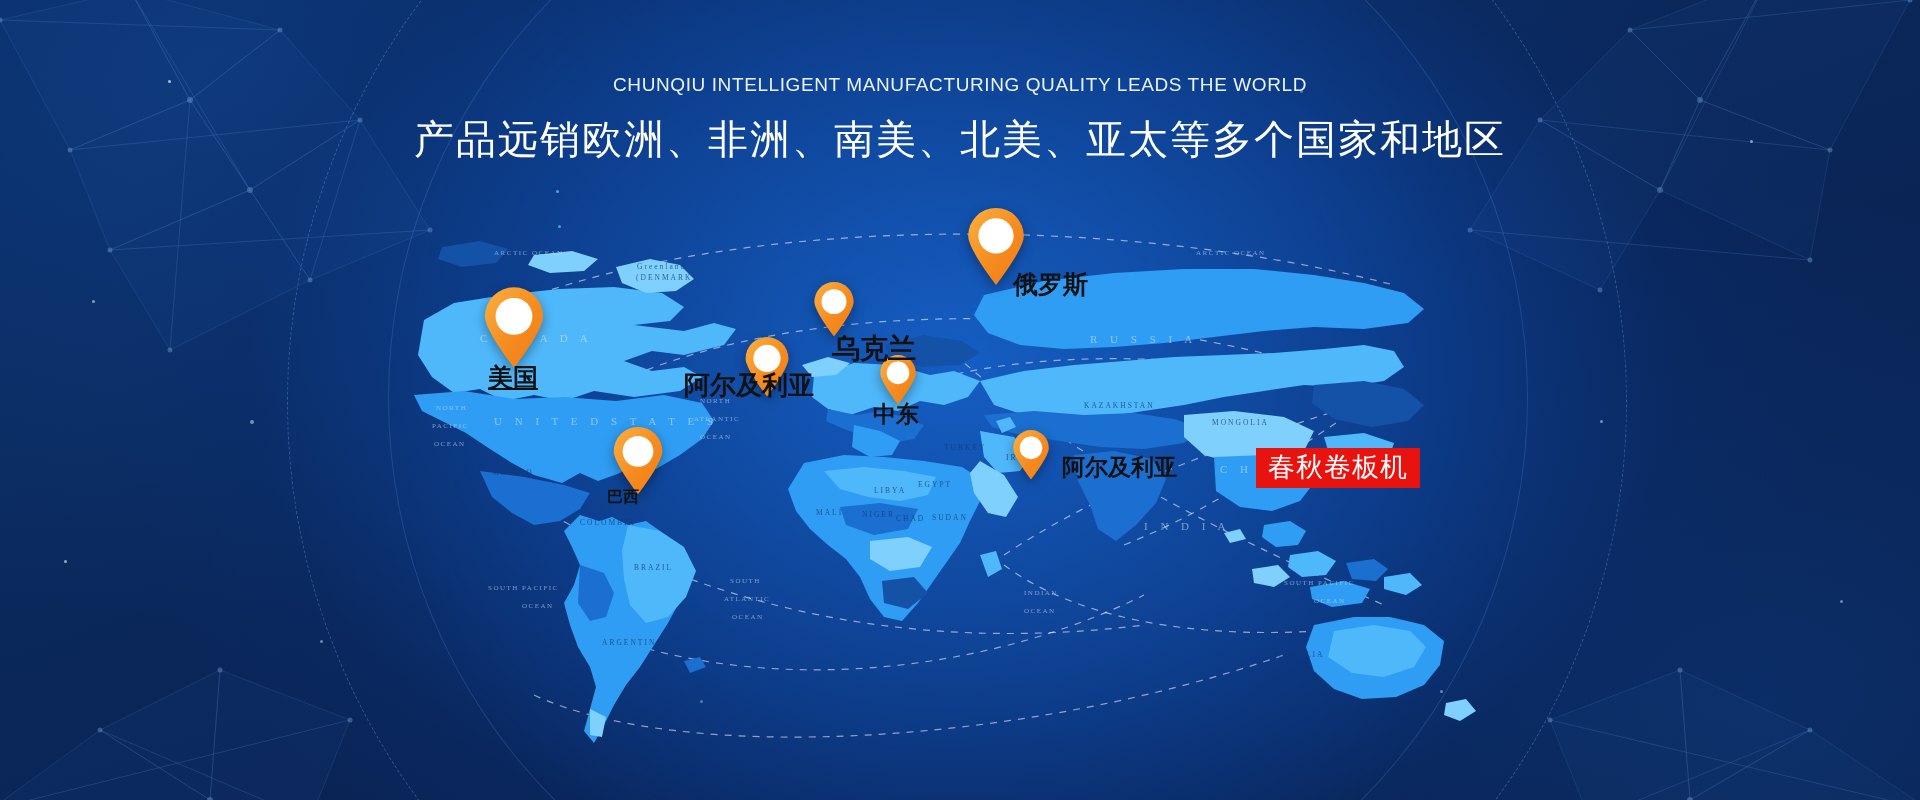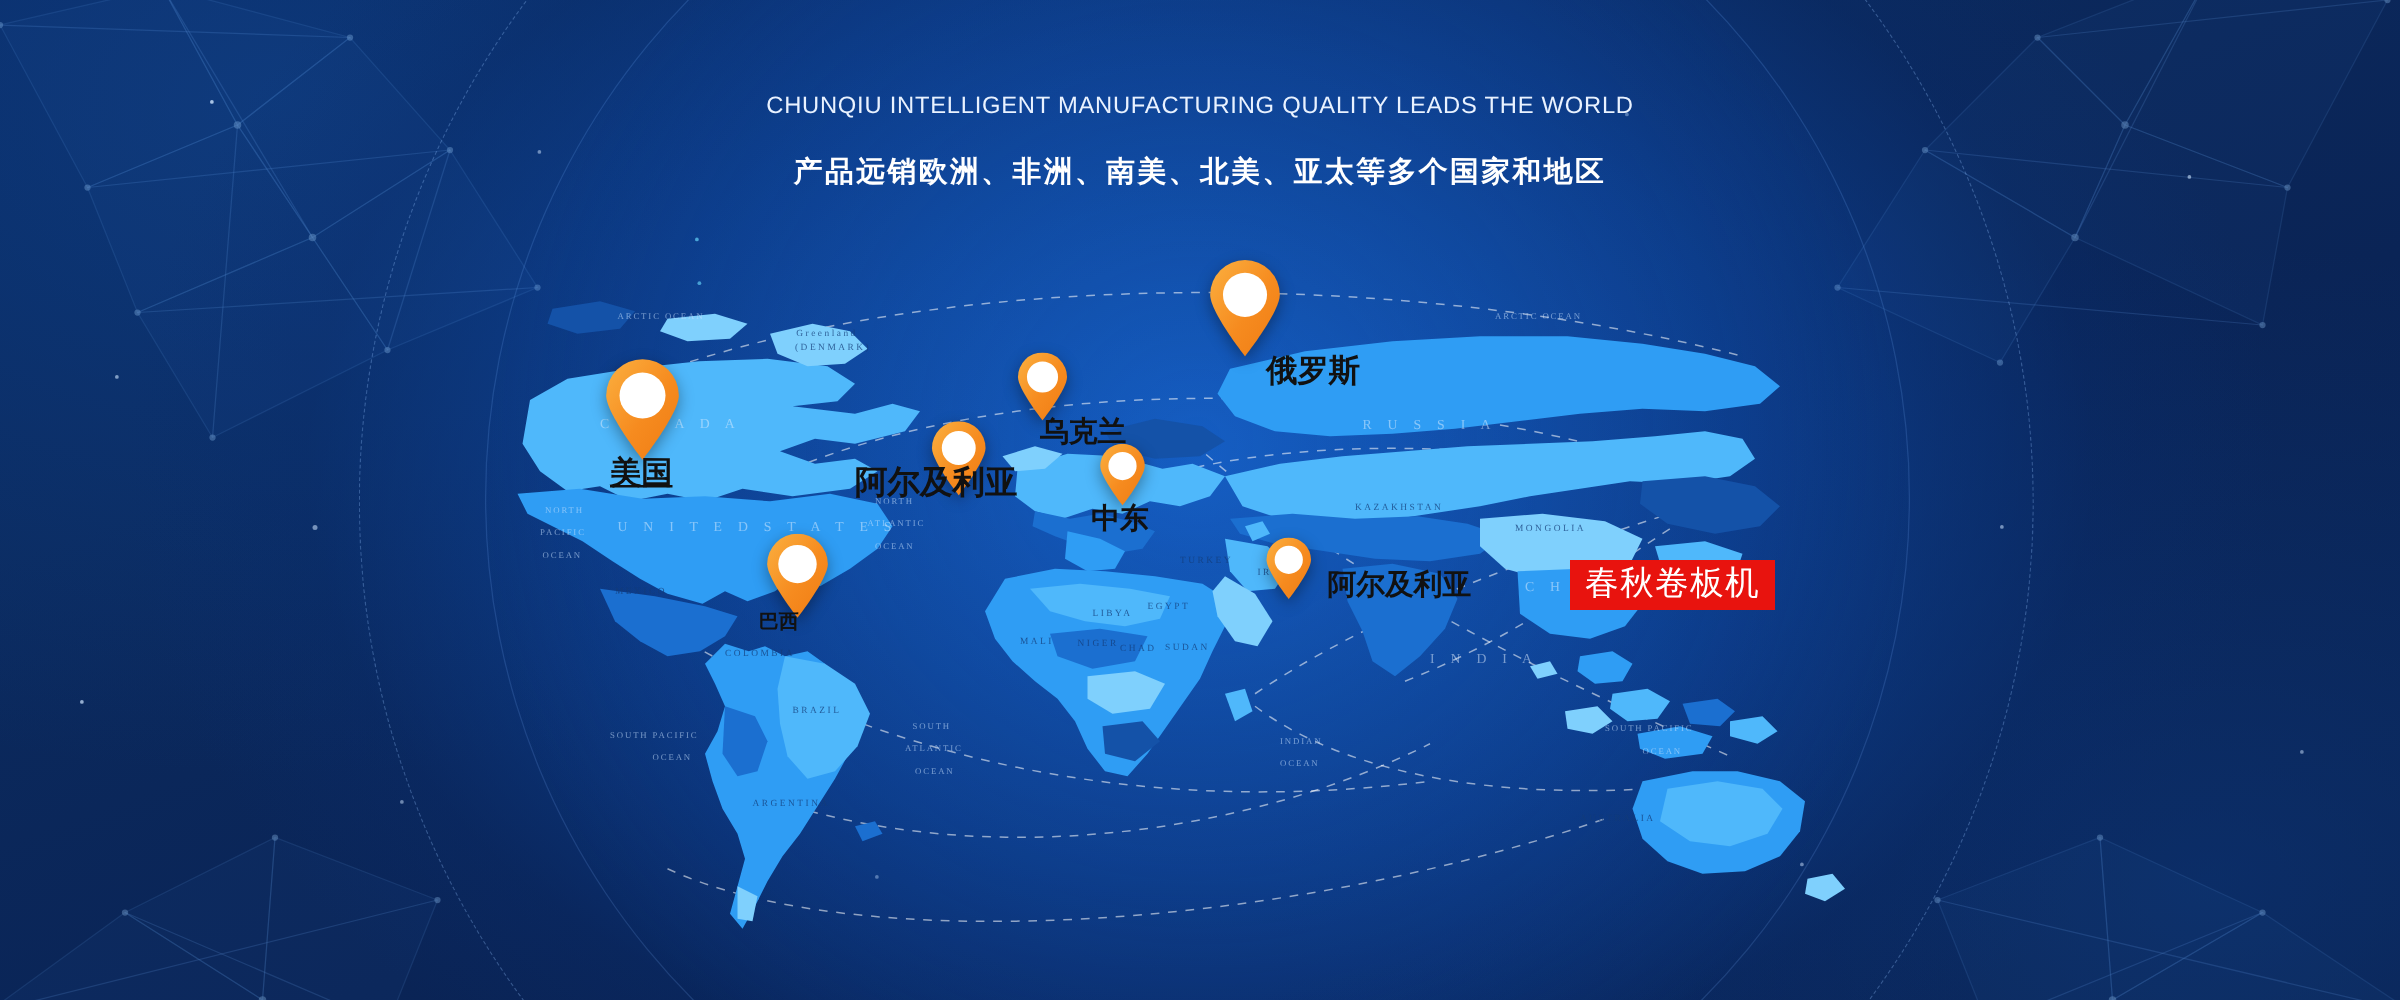--- a/index.html
+++ b/index.html
@@ -36,21 +36,21 @@
     display:inline-block;font-size:62px;line-height:1;font-weight:bold;letter-spacing:6px;
     color:#ffffff;
     text-shadow:5px 5px 0 #ED6D1F;
     font-family:"DejaVu Sans","Liberation Sans",sans-serif;
   }
   .sub-en{
     margin-top:30px;color:#e9f2ff;font-size:19px;letter-spacing:.6px;font-weight:400;
     font-family:"Liberation Sans",sans-serif;white-space:nowrap;
   }
   .sub-cn{
-    margin-top:26px;color:#ffffff;font-size:23px;font-weight:bold;letter-spacing:2px;
+    margin-top:16px;color:#ffffff;font-size:40px;font-weight:normal;letter-spacing:2px;
     font-family:"DejaVu Sans","Liberation Sans",sans-serif;white-space:nowrap;
   }
 
   
   #map{position:absolute;left:384px;top:225px;width:1120px;height:545px;z-index:10;}
   #map svg{width:100%;height:100%;display:block;}
   .land-a{fill:#2f9df4;}
   .land-b{fill:#1b6fd0;}
   .land-c{fill:#4fb8fb;}
   .land-d{fill:#1452a8;}
@@ -368,21 +368,21 @@
                 <stop offset="0%" stop-color="#FBB040"></stop>
                 <stop offset="55%" stop-color="#F68B1F"></stop>
                 <stop offset="100%" stop-color="#EF7C14"></stop>
               </linearGradient>
             </defs>
             <path d="M32 83 C32 83 62 45 62 30 A30 30 0 0 0 2 30 C2 45 32 83 32 83 Z" fill="url(#gukraine)"></path>
             <circle cx="32" cy="30" r="19" fill="#FFFFFF"></circle>
           </svg>
         </div>
       </div>
-      <div class="mlabel" style="left: 832px; top: 330px; font-size: 23px; color: rgb(17, 17, 17);">乌克兰</div>
+      <div class="mlabel" style="left: 832px; top: 330px; font-size: 28px; color: rgb(17, 17, 17);">乌克兰</div>
       <div class="marker" style="left: 879px; top: 355px;">
         <div class="pin" style="--w: 38px; --h: 50px;">
           <svg viewBox="0 0 64 84">
             <defs>
               <linearGradient id="gmideast" x1="0" y1="0" x2="1" y2="1">
                 <stop offset="0%" stop-color="#FBB040"></stop>
                 <stop offset="55%" stop-color="#F68B1F"></stop>
                 <stop offset="100%" stop-color="#EF7C14"></stop>
               </linearGradient>
             </defs>
@@ -400,21 +400,21 @@
                 <stop offset="0%" stop-color="#FBB040"></stop>
                 <stop offset="55%" stop-color="#F68B1F"></stop>
                 <stop offset="100%" stop-color="#EF7C14"></stop>
               </linearGradient>
             </defs>
             <path d="M32 83 C32 83 62 45 62 30 A30 30 0 0 0 2 30 C2 45 32 83 32 83 Z" fill="url(#grussia)"></path>
             <circle cx="32" cy="30" r="19" fill="#FFFFFF"></circle>
           </svg>
         </div>
       </div>
-      <div class="mlabel" style="left: 1013px; top: 280px; font-size: 25px; color: rgb(17, 17, 17);">俄罗斯</div>
+      <div class="mlabel" style="left: 1013px; top: 268px; font-size: 25px; color: rgb(17, 17, 17);">俄罗斯</div>
       <div class="marker" style="left: 1012px; top: 430px;">
         <div class="pin" style="--w: 38px; --h: 50px;">
           <svg viewBox="0 0 64 84">
             <defs>
               <linearGradient id="gmalaysia" x1="0" y1="0" x2="1" y2="1">
                 <stop offset="0%" stop-color="#FBB040"></stop>
                 <stop offset="55%" stop-color="#F68B1F"></stop>
                 <stop offset="100%" stop-color="#EF7C14"></stop>
               </linearGradient>
             </defs>

